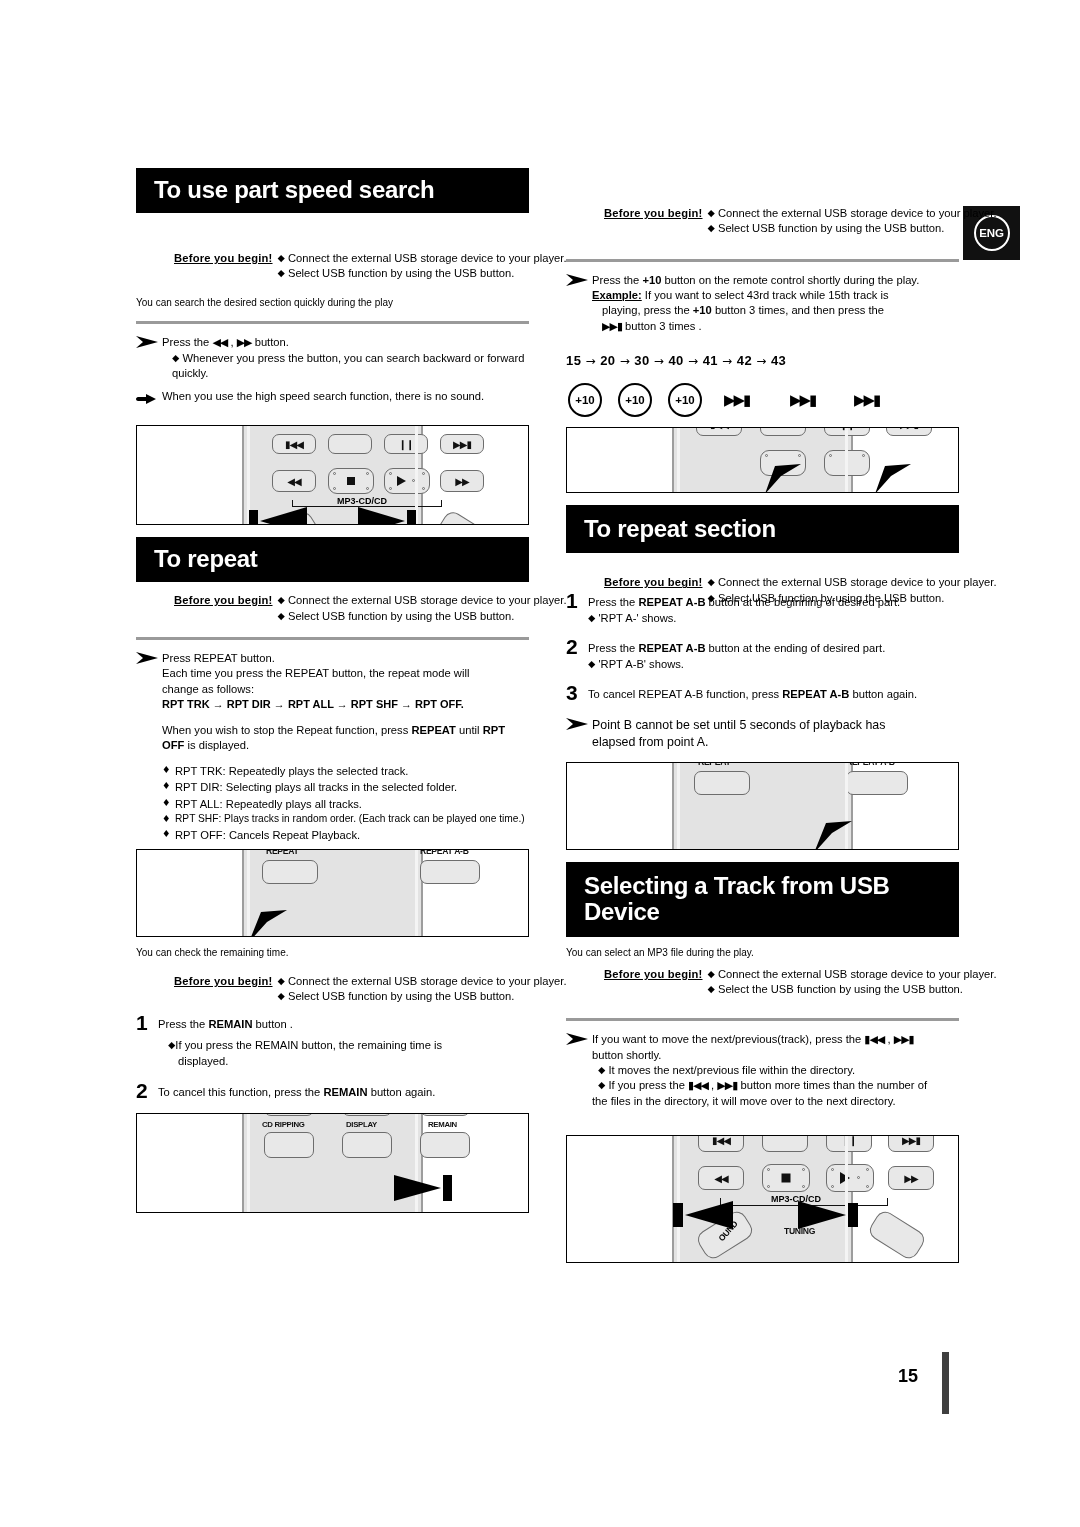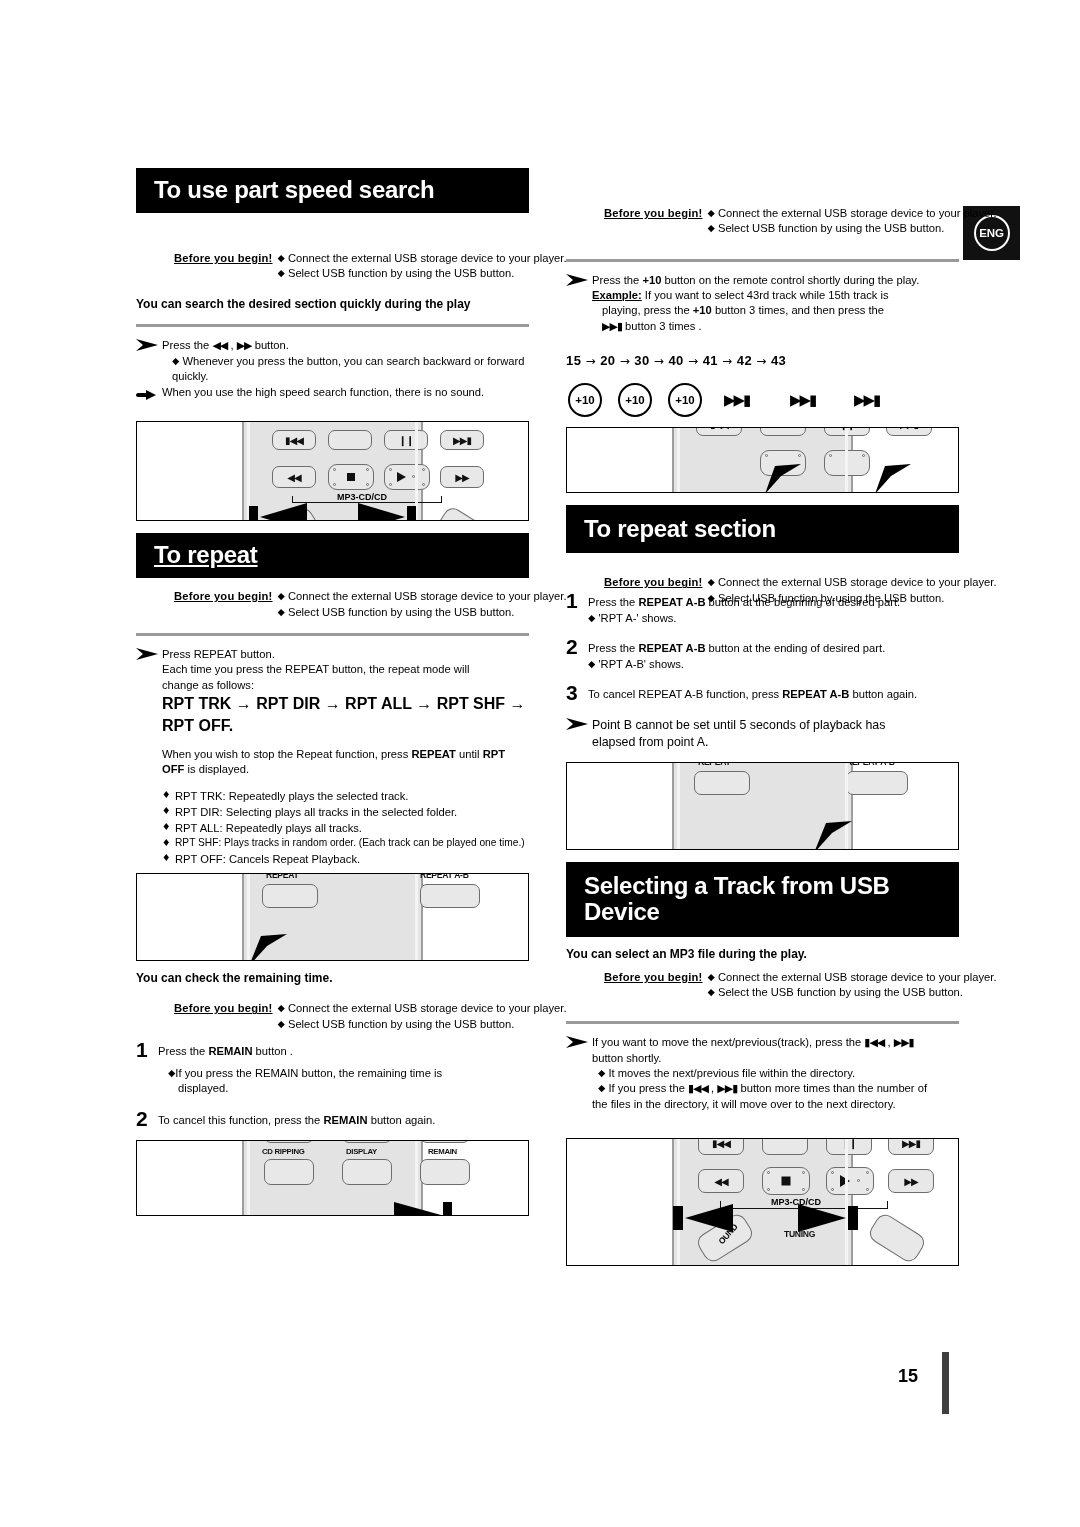--- a/index.html
+++ b/index.html
@@ -52,29 +52,29 @@
   .begin-lines { margin-left: 5px; }
   .begin-lines div { white-space: nowrap; }
   .dia { font-family: "DejaVu Sans", sans-serif; font-size: 9.5px; vertical-align: 1px; }
 
   .rule {
     height: 3px;
     background: #9a9a9a;
     margin: 13px 0 11px 0;
   }
 
-  .bold-line { font-weight: bold; font-size: 12px; }
+  .bold-line { font-weight: normal; font-size: 10px; }
 
   
   .arrow-row { display: flex; align-items: flex-start; }
   .arrow-ico { flex: 0 0 auto; width: 26px; padding-top: 1px; }
   .arrow-ico svg { display: block; }
   .arrow-body { flex: 1 1 auto; font-size: 11.2px; line-height: 1.36; }
 
-  .hand-row { display: flex; align-items: flex-start; margin-top: 1px; }
+  .hand-row { display: flex; align-items: flex-start; margin-top: 8px; }
   .hand-ico { flex: 0 0 auto; width: 26px; padding-top: 2px; }
   .hand-body { flex: 1 1 auto; font-size: 11.2px; line-height: 1.36; }
 
   
   .step { display: flex; align-items: flex-start; margin-top: 9px; }
   .step-n {
     flex: 0 0 auto;
     width: 22px;
     font-size: 21px;
     font-weight: bold;
@@ -349,21 +349,21 @@
         </svg>
       </div>
       <div class="bigarrow" style="right:112px; top:78px;">
         <svg width="62" height="34" viewBox="0 0 62 34">
           <rect x="53" y="6" width="9" height="22" fill="#000"></rect>
           <path d="M51 17 L4 3 L4 31 Z" fill="#000"></path>
         </svg>
       </div>
     </div>
 
-    <div class="bar" style="margin-top:12px;text-decoration:underline;">To repeat</div>
+    <div class="bar" style="margin-top:12px;">To repeat</div>
 
     <div style="height:11px"></div>
 
     <div class="begin-row">
       <span class="begin-label">Before you begin!</span>
       <span class="begin-lines">
         <div><span class="dia">◆</span> <span>Connect the external USB storage device to your player.</span></div>
         <div><span class="dia">◆</span> <span>Select USB function by using the USB button.</span></div>
       </span>
     </div>
@@ -373,21 +373,21 @@
     <div class="arrow-row">
       <span class="arrow-ico">
         <svg width="24" height="13" viewBox="0 0 24 13">
             <path d="M0 0 L22 6 L0 12 L7 6 Z" fill="#000"></path>
           </svg>
       </span>
       <span class="arrow-body">
         <div>Press REPEAT button.</div>
         <div>Each time you press the REPEAT button, the repeat mode will</div>
         <div>change as follows:</div>
-        <div class="b" style="font-size:16px">RPT TRK → RPT DIR → RPT ALL → RPT SHF → RPT OFF.</div>
+        <div class="b" style="font-size:11px">RPT TRK → RPT DIR → RPT ALL → RPT SHF → RPT OFF.</div>
         <div style="height:11px"></div>
         <div>When you wish to stop the Repeat function, press <b>REPEAT</b> until <b>RPT</b></div>
         <div><b>OFF</b> is displayed.</div>
       </span>
     </div>
 
     <div style="height:10px"></div>
 
     <ul class="dlist" style="margin-left:26px;">
       <li><span class="k">RPT TRK:</span> <span>Repeatedly plays the selected track.</span></li>
@@ -436,21 +436,21 @@
           <div style="margin-left:10px;">displayed.</div>
         </div>
       </span>
     </div>
 
     <div class="step" style="margin-top:13px;">
       <span class="step-n">2</span>
       <span class="step-b">To cancel this function, press the <b>REMAIN</b> button again.</span>
     </div>
 
-    <div class="remote-frame" style="height:76px; margin-top:12px;">
+    <div class="remote-frame" style="height:100px; margin-top:12px;">
       <div class="remote-body">
 
         <div class="btn plain" style="left:20px;  top:16px; width:50px; height:26px;"></div>
         <div class="btn plain" style="left:98px;  top:16px; width:50px; height:26px;"></div>
         <div class="btn plain" style="left:176px; top:16px; width:50px; height:26px;"></div>
 
         <div class="lbl sm" style="left:18px;  top:46px;">CD RIPPING</div>
         <div class="lbl sm" style="left:102px; top:46px;">DISPLAY</div>
         <div class="lbl sm" style="left:184px; top:46px;">REMAIN</div>
         <div class="btn plain" style="left:20px;  top:58px; width:50px; height:26px;"></div>

